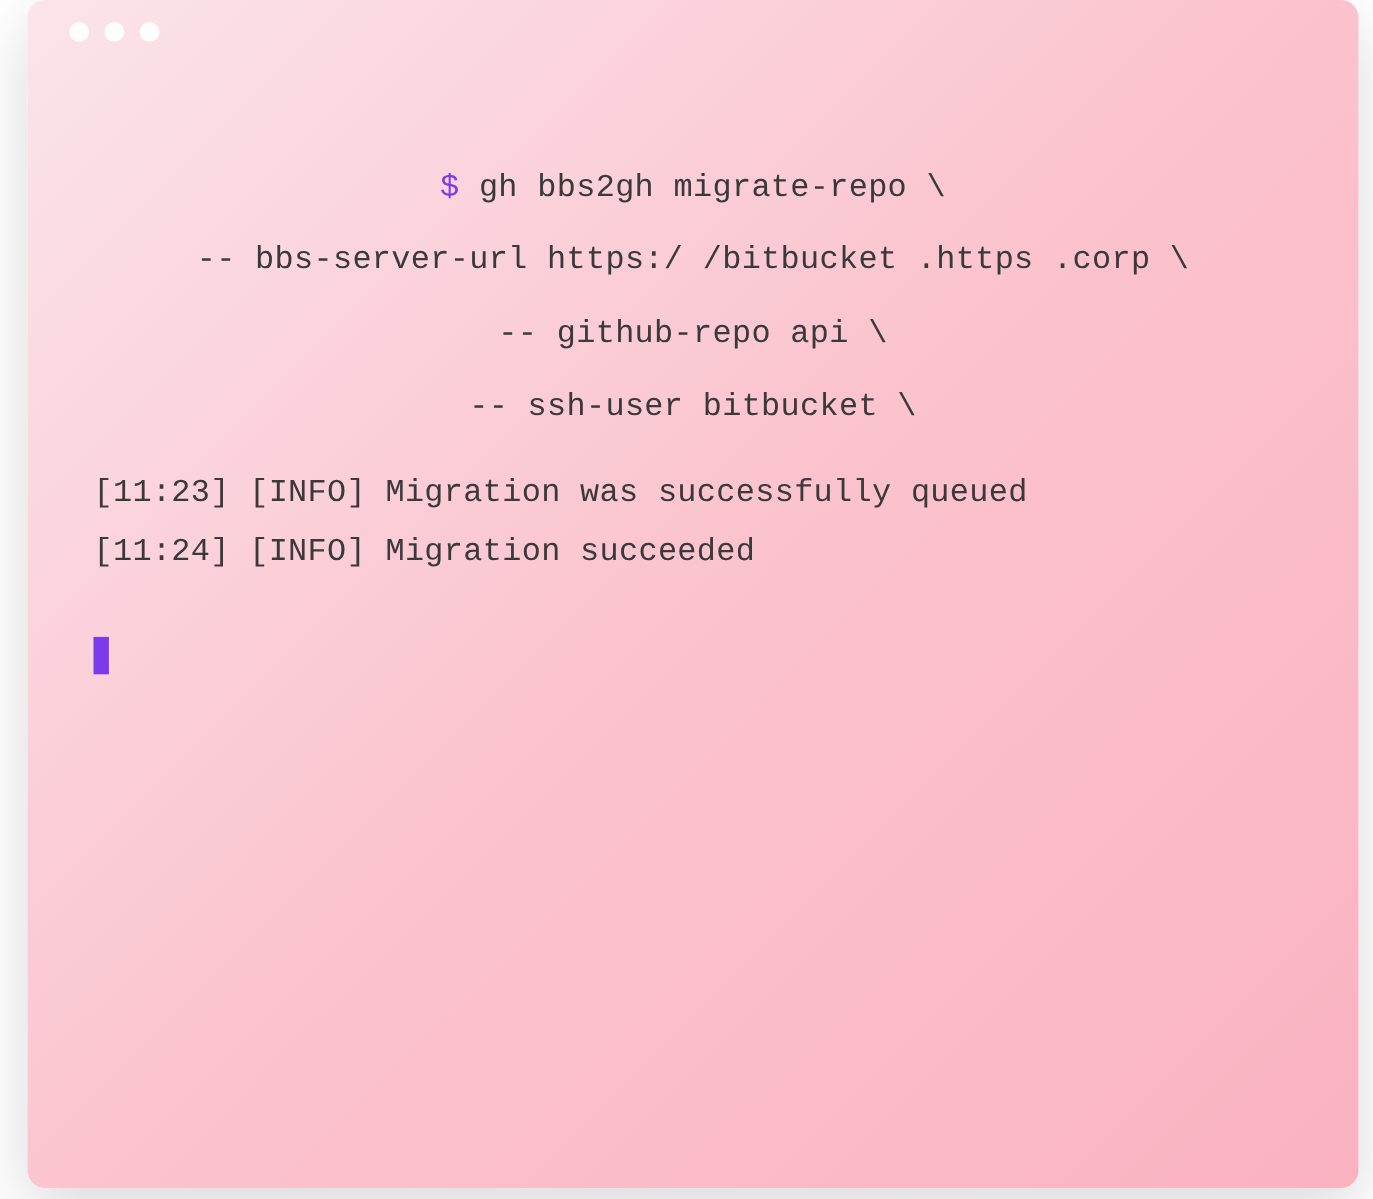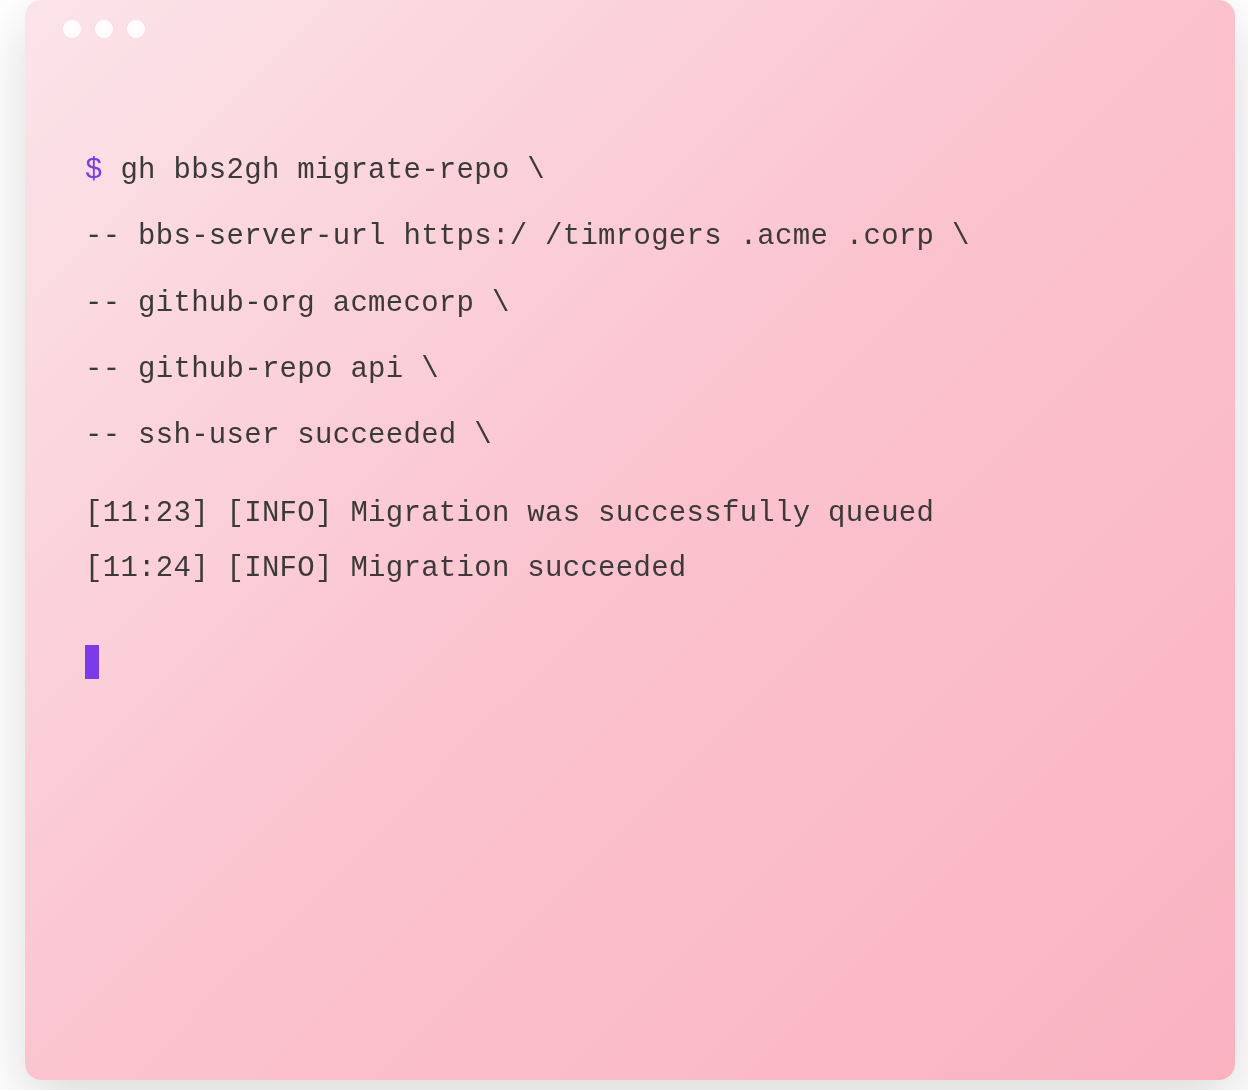--- a/index.html
+++ b/index.html
@@ -49,20 +49,21 @@
       padding: 95px 60px 0 60px;
       font-family: "SF Mono", "Menlo", "Consolas", "Liberation Mono", monospace;
       font-size: 29px;
       line-height: 1.25;
       color: #3a3a3a;
       letter-spacing: 0.01em;
     }
 
     .cmd-block {
       margin-bottom: 42px;
+      text-align: center;
     }
 
     .cmd-line {
       white-space: pre;
       margin-bottom: 30px;
     }
 
     .cmd-line:last-child {
       margin-bottom: 0;
     }
@@ -99,24 +100,23 @@
   <div class="titlebar">
     <div class="traffic-dot"></div>
     <div class="traffic-dot"></div>
     <div class="traffic-dot"></div>
   </div>
 
   <div class="terminal-body">
 
     <div class="cmd-block">
       <div class="cmd-line"><span class="prompt">$ </span><span>gh bbs2gh migrate-repo \</span></div>
-      <div class="cmd-line">-- bbs-server-url https:/ /timrogers .acme .corp \</div>
-      <div class="cmd-line">-- github-org acmecorp \</div>
+      <div class="cmd-line">-- bbs-server-url https:/ /bitbucket .https .corp \</div>
       <div class="cmd-line">-- github-repo api \</div>
-      <div class="cmd-line">-- ssh-user succeeded \</div>
+      <div class="cmd-line">-- ssh-user bitbucket \</div>
     </div>
 
     <div class="output-block">
       <div class="output-line">[11:23] [INFO] Migration was successfully queued</div>
       <div class="output-line">[11:24] [INFO] Migration succeeded</div>
     </div>
 
     <div>
       <span class="cursor"></span>
     </div>

